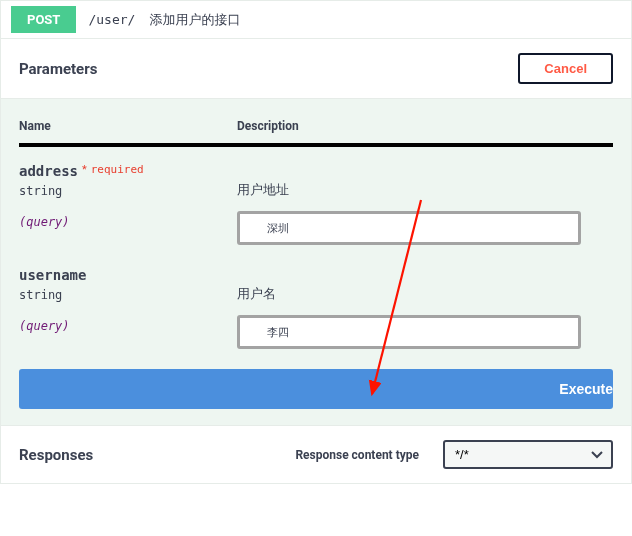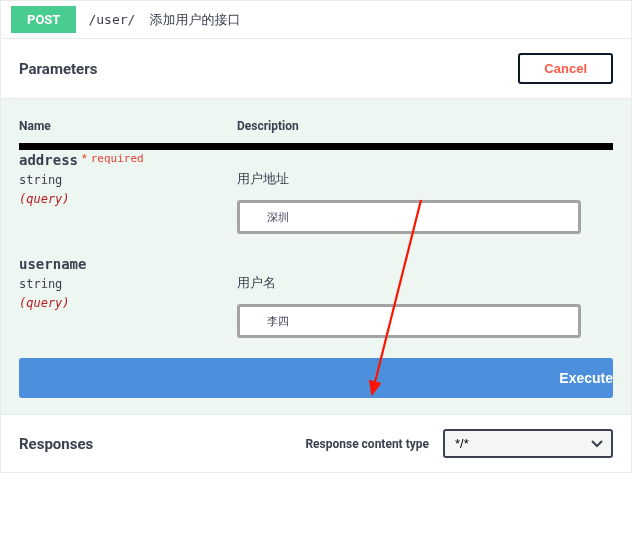--- a/index.html
+++ b/index.html
@@ -70,22 +70,23 @@
 
   .params-body {
     background: #eef6f1;
     padding: 20px 18px 16px 18px;
     border-top: 1px solid #e6ece8;
   }
 
   .param-head-row {
     display: flex;
     align-items: center;
-    border-bottom: 7px solid #000000;
+    border-bottom: 4px solid #000000;
     padding-bottom: 10px;
+    margin-bottom: 14px;
   }
   .col-name-head { width: 218px; font-size: 12px; font-weight: 700; }
   .col-desc-head { flex: 1; font-size: 12px; font-weight: 700; }
 
   .param-row {
     display: flex;
     align-items: flex-start;
     margin-bottom: 20px;
   }
   .col-name { width: 218px; }
@@ -98,23 +99,23 @@
   .req-label { color: #e83f2f; font-size: 11px; font-family: Consolas, Monaco, monospace; position: relative; top:-3px; }
   .ptype {
     font-family: Consolas, Monaco, monospace;
     font-size: 12px;
     color: #3b4151;
     margin-top: 4px;
   }
   .pin {
     font-family: Consolas, Monaco, monospace;
     font-size: 12px;
-    color: #b91c1c;
+    color: #701a75;
     font-style: italic;
-    margin-top: 5px;
+    margin-top: 17px;
   }
   .col-desc { flex: 1; padding-top: 20px; }
   .desc-text { font-size: 13px; margin-bottom: 12px; color: #3b4151; }
   .pinput {
     width: 100%;
     max-width: 344px;
     padding: 8px 27px;
     font-size: 11px;
     border: 3px solid #a3a3a3;
     border-radius: 3px;
@@ -139,21 +140,21 @@
 
   .responses-bar {
     display: flex;
     align-items: center;
     justify-content: space-between;
     padding: 14px 18px;
     border-top: 1px solid #e6ece8;
     background: #fff;
   }
   .responses-title { font-size: 15px; font-weight: 700; }
-  .resp-right { display: flex; align-items: center; gap: 14px; }
+  .resp-right { display: flex; align-items: center; gap: 24px; }
   .resp-label { font-size: 12px; font-weight: 700; }
   .resp-select {
     border: 2px solid #3b4151;
     border-radius: 3px;
     padding: 5px 38px 5px 10px;
     font-size: 13px;
     background: #f5f7f6;
     appearance: none;
     position: relative;
     min-width: 170px;

